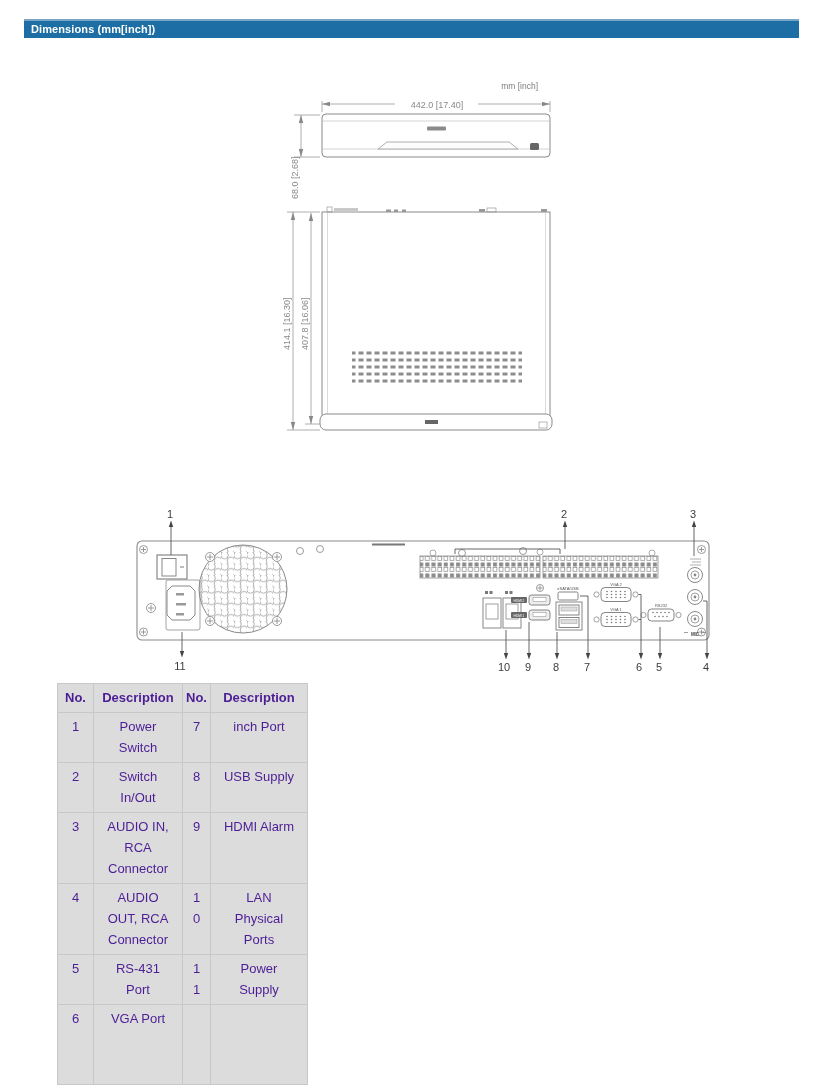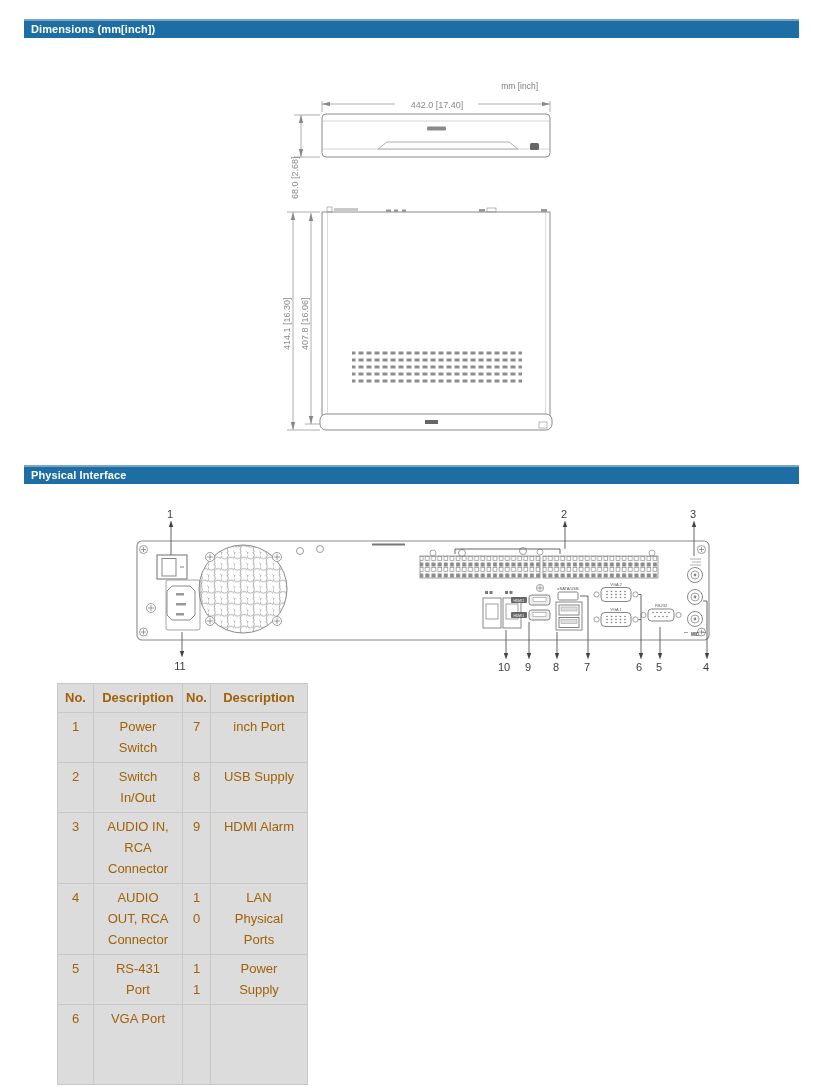--- a/index.html
+++ b/index.html
@@ -16,21 +16,21 @@
   .dim-text{font-family:"Liberation Sans",sans-serif;font-size:9px;fill:#8a8a8a;}
   .unit-text{font-family:"Liberation Sans",sans-serif;font-size:8.5px;fill:#7d7d7d;}
   .callout{font-family:"Liberation Sans",sans-serif;font-size:11px;fill:#3c3c3c;}
   .tinylabel{font-family:"Liberation Sans",sans-serif;font-size:4px;fill:#555;}
   .tinylabel-w{font-family:"Liberation Sans",sans-serif;font-size:3.2px;fill:#fff;}
   .miclabel{font-family:"Liberation Sans",sans-serif;font-size:4.5px;font-weight:bold;fill:#444;}
   table.iface{position:absolute;left:57px;top:683px;width:250px;border-collapse:collapse;
         table-layout:fixed;background:#dcdcdc;border:1px solid #bdbdbd;}
   table.iface th,table.iface td{border:1px solid #c8c8c8;font-size:13px;line-height:21px;
         padding:3px 3px 4px;text-align:center;vertical-align:top;white-space:pre-line;
-        color:#a16207;overflow:hidden;}
+        color:#4c1d95;overflow:hidden;}
   table.iface th{font-weight:bold;}
   table.iface tbody tr:last-child td{height:72px;}
 </style>
 </head>
 <body>
 
 <div class="page">
 
   <div class="section-bar bar-dimensions">
     <span>Dimensions (mm[inch])</span>
@@ -99,23 +99,20 @@
       <line x1="321" y1="213" x2="321" y2="424"></line>
       <path d="M303,212 l-2.2,8 h4.4 z" fill="#888" stroke="none"></path>
       <path d="M303,430 l-2.2,-8 h4.4 z" fill="#888" stroke="none"></path>
       <path d="M321,213 l-2.2,8 h4.4 z" fill="#888" stroke="none"></path>
       <path d="M321,424 l-2.2,-8 h4.4 z" fill="#888" stroke="none"></path>
     </g>
     <text class="dim-text" transform="rotate(-90 299.5 350)" x="299.5" y="350">414.1 [16.30]</text>
     <text class="dim-text" transform="rotate(-90 317.5 350)" x="317.5" y="350">407.8 [16.06]</text>
   </svg>
 
-  <div class="section-bar bar-interface">
-    <span>Physical Interface</span>
-  </div>
 
   <svg class="svg-rear" width="620" height="190" viewBox="120 495 620 190">
     <defs>
       <pattern id="fanpat" width="13" height="11.5" patternUnits="userSpaceOnUse">
         <circle cx="3.5" cy="3" r="3.8" fill="none" stroke="#9a9a9a" stroke-width="0.8"></circle>
         <circle cx="10" cy="8.8" r="3.8" fill="none" stroke="#9a9a9a" stroke-width="0.8"></circle>
       </pattern>
       <pattern id="term" width="6.15" height="11" patternUnits="userSpaceOnUse">
         <rect x="1" y="1.5" width="4" height="4" fill="#8a8a8a"></rect>
         <rect x="1" y="6.5" width="4" height="3.8" fill="none" stroke="#8a8a8a" stroke-width="0.7"></rect>

